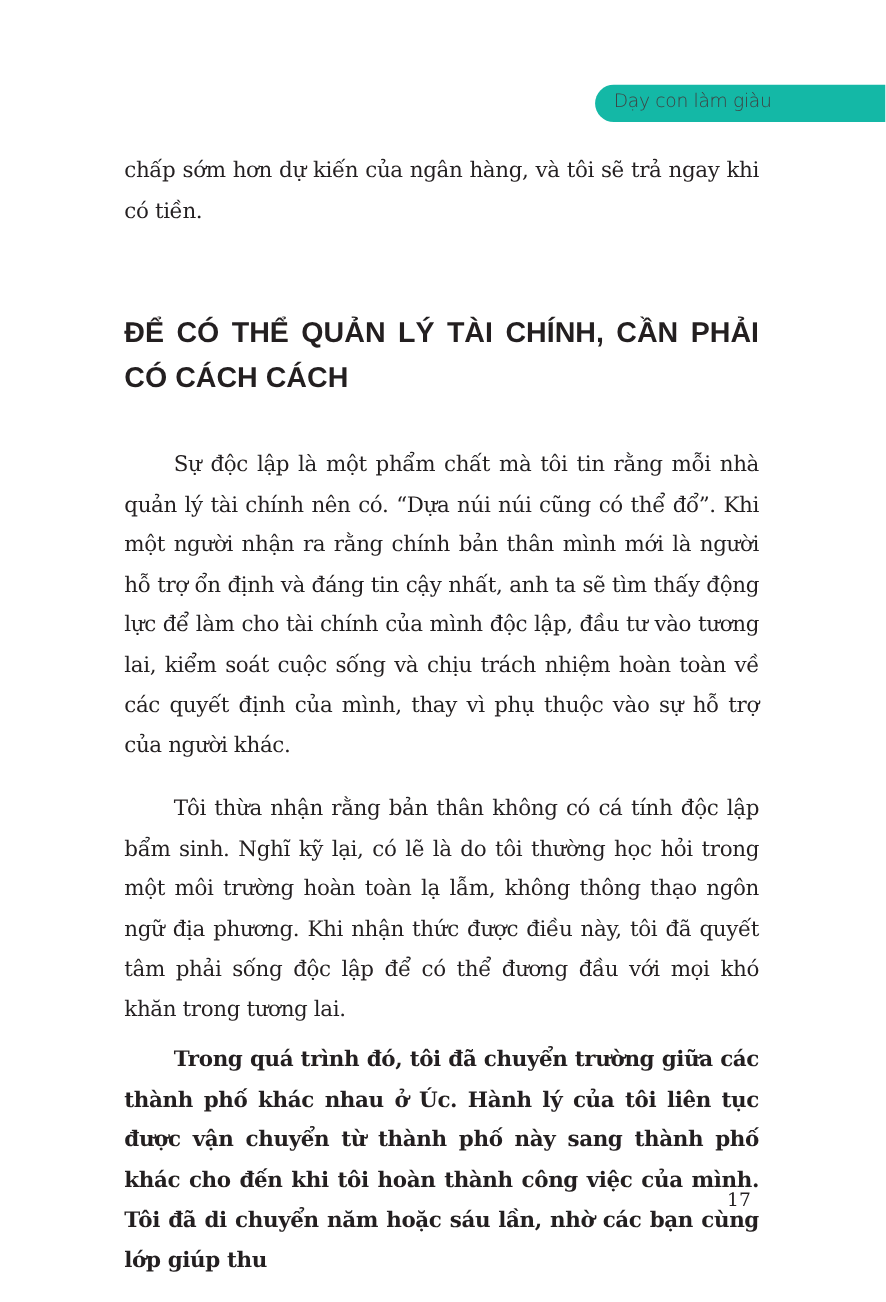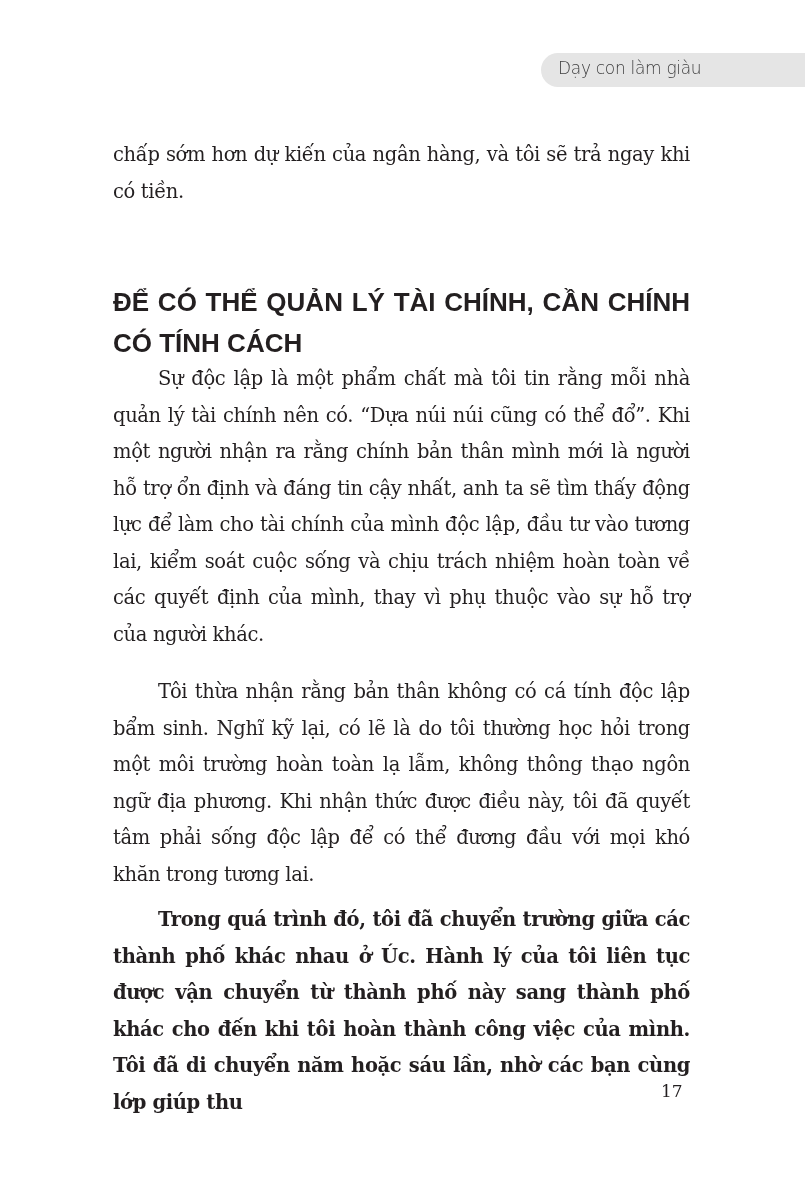--- a/index.html
+++ b/index.html
@@ -1,36 +1,36 @@
 <!DOCTYPE html>
 <html><head>
   <meta charset="utf-8">
   <style>
     html, body { margin:0; padding:0; }
     body { width:805px; height:1184px; background:#ffffff; position:relative; overflow:hidden; color:#231f20; }
-    .header-tab { position:absolute; left:541px; top:53px; width:264px; height:34px; background:#e5e5e5; border-radius:17px 0 0 17px; }
+    .header-tab { position:absolute; left:541px; top:77px; width:264px; height:34px; background:#14b8a6; border-radius:17px 0 0 17px; }
     .header-tab span { position:absolute; left:17px; top:5px; font-family:"DejaVu Sans", sans-serif; font-size:17px; font-weight:300; color:#404041; letter-spacing:-0.3px; }
     .body-text { position:absolute; left:113px; width:577px; font-family:"DejaVu Serif", serif; font-size:19.5px; line-height:36.5px; text-align:justify; letter-spacing:-0.35px; }
     .body-text p { margin:0; }
     .indent { text-indent:45px; }
     .heading { position:absolute; left:113px; top:282px; width:577px; font-family:"Liberation Sans", sans-serif; font-weight:bold; font-size:26px; line-height:41px; text-align:justify; text-align-last:left; letter-spacing:0px; }
     .page-num { position:absolute; left:661px; top:1081px; font-family:"DejaVu Serif", serif; font-size:17px; }
   </style>
 </head>
 <body>
 
 <div class="header-tab">
   <span>Dạy con làm giàu</span>
 </div>
 
 <div class="body-text" style="top:137px;">
   <p>chấp sớm hơn dự kiến của ngân hàng, và tôi sẽ trả ngay khi có tiền.</p>
 </div>
 
-<div class="heading">ĐỂ CÓ THỂ QUẢN LÝ TÀI CHÍNH, CẦN CHÍNH CÓ TÍNH CÁCH</div>
+<div class="heading">ĐỂ CÓ THỂ QUẢN LÝ TÀI CHÍNH, CẦN PHẢI CÓ CÁCH CÁCH</div>
 
-<div class="body-text" style="top:361px;">
+<div class="body-text" style="top:404px;">
   <p class="indent">Sự độc lập là một phẩm chất mà tôi tin rằng mỗi nhà quản lý tài chính nên có. “Dựa núi núi cũng có thể đổ”. Khi một người nhận ra rằng chính bản thân mình mới là người hỗ trợ ổn định và đáng tin cậy nhất, anh ta sẽ tìm thấy động lực để làm cho tài chính của mình độc lập, đầu tư vào tương lai, kiểm soát cuộc sống và chịu trách nhiệm hoàn toàn về các quyết định của mình, thay vì phụ thuộc vào sự hỗ trợ của người khác.</p>
   <p class="indent" style="margin-top:21px;">Tôi thừa nhận rằng bản thân không có cá tính độc lập bẩm sinh. Nghĩ kỹ lại, có lẽ là do tôi thường học hỏi trong một môi trường hoàn toàn lạ lẫm, không thông thạo ngôn ngữ địa phương. Khi nhận thức được điều này, tôi đã quyết tâm phải sống độc lập để có thể đương đầu với mọi khó khăn trong tương lai.</p>
   <p class="indent" style="margin-top:9px;font-weight:bold;">Trong quá trình đó, tôi đã chuyển trường giữa các thành phố khác nhau ở Úc. Hành lý của tôi liên tục được vận chuyển từ thành phố này sang thành phố khác cho đến khi tôi hoàn thành công việc của mình. Tôi đã di chuyển năm hoặc sáu lần, nhờ các bạn cùng lớp giúp thu</p>
 </div>
 
 <div class="page-num">17</div>
 
 </body></html>

